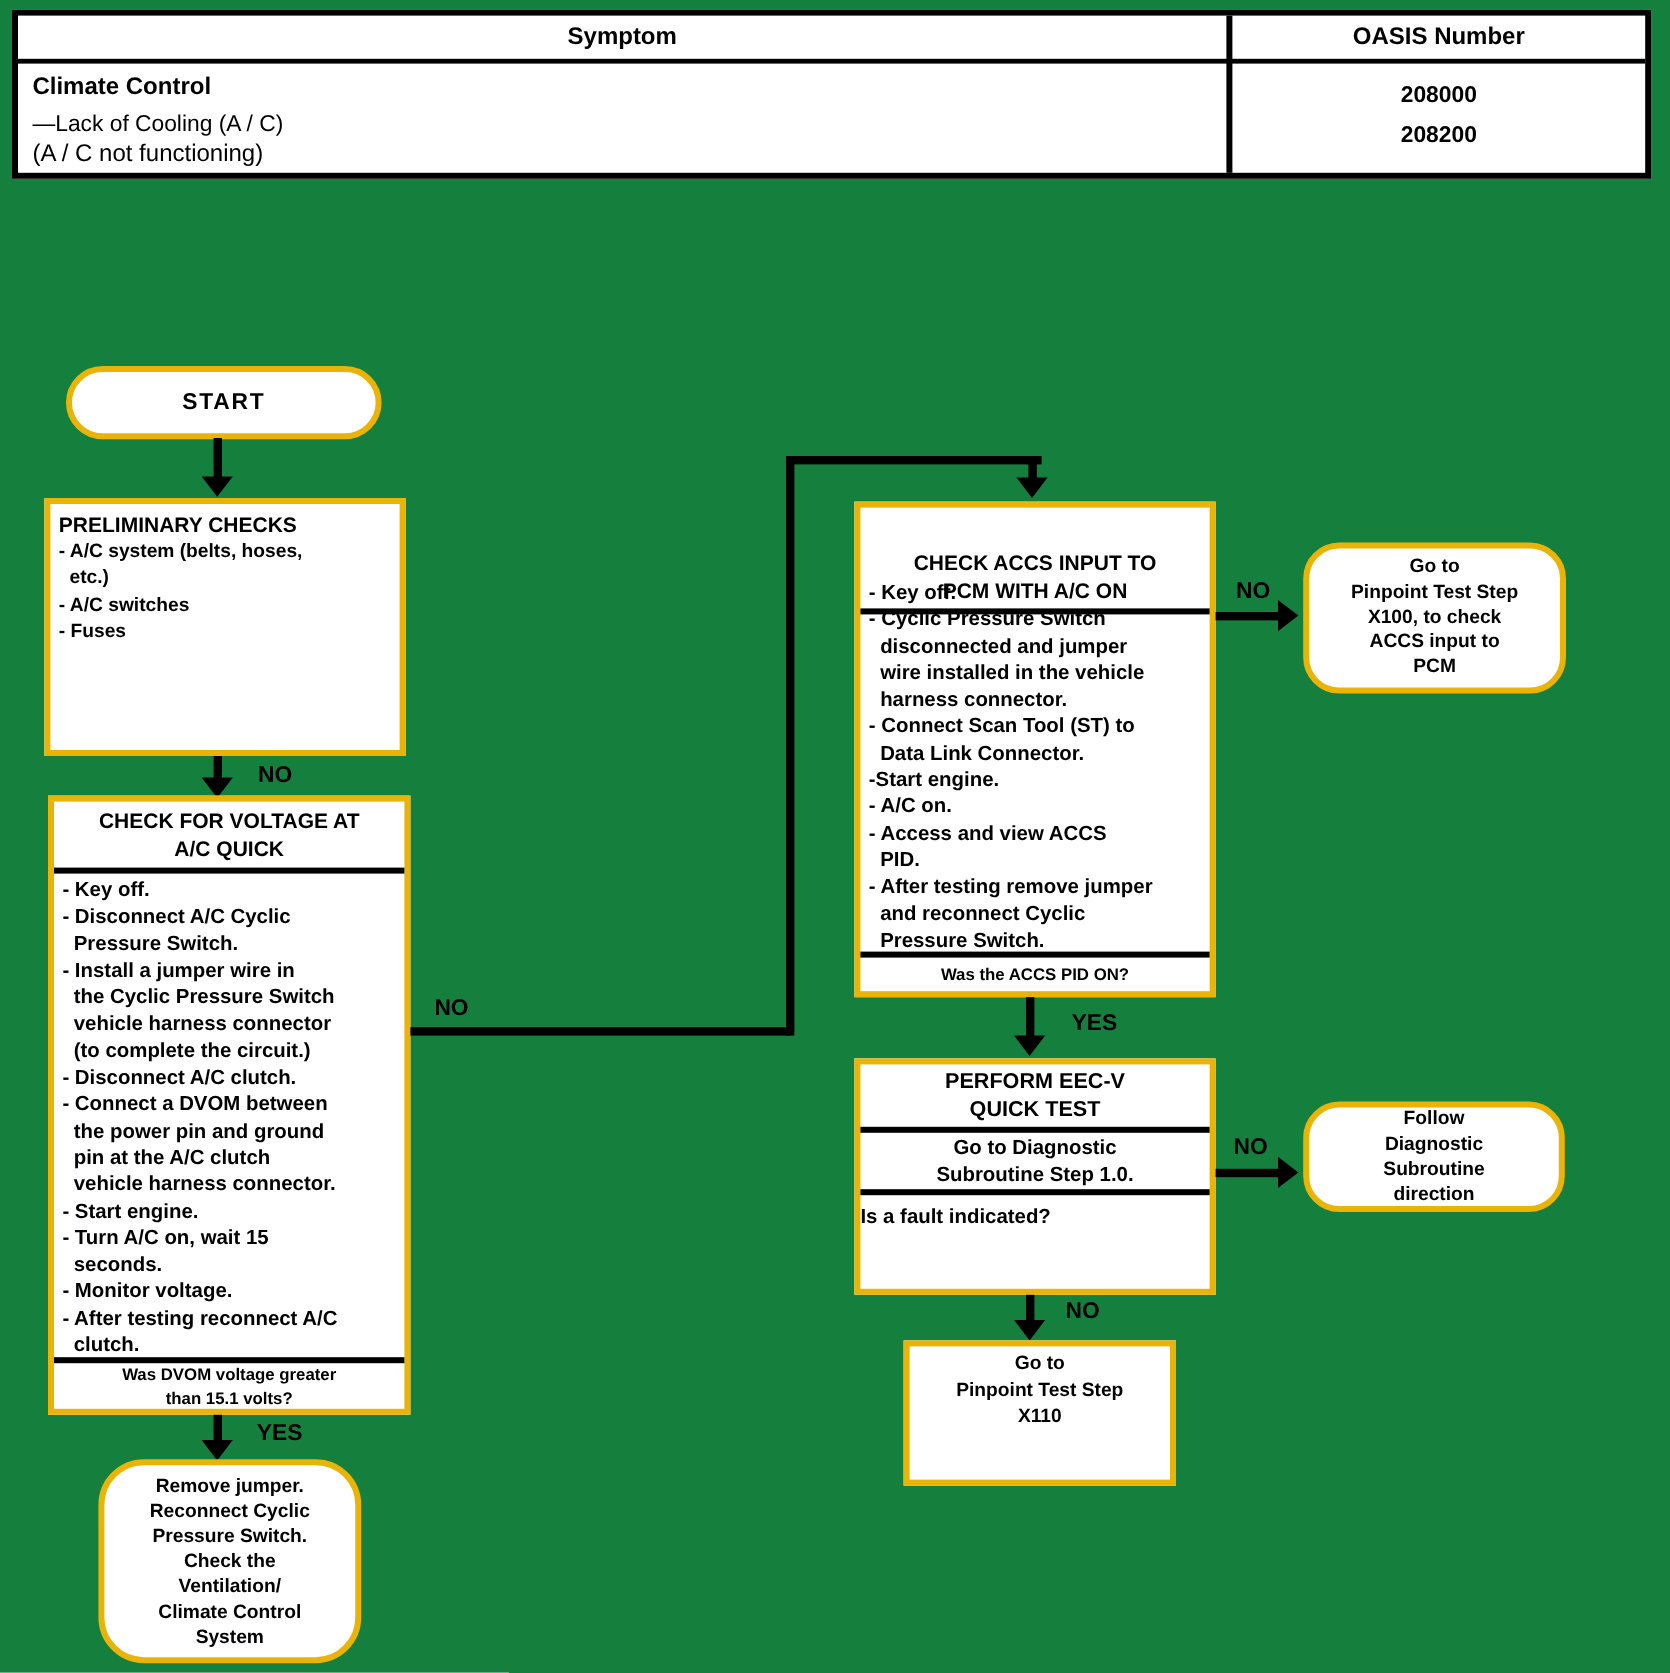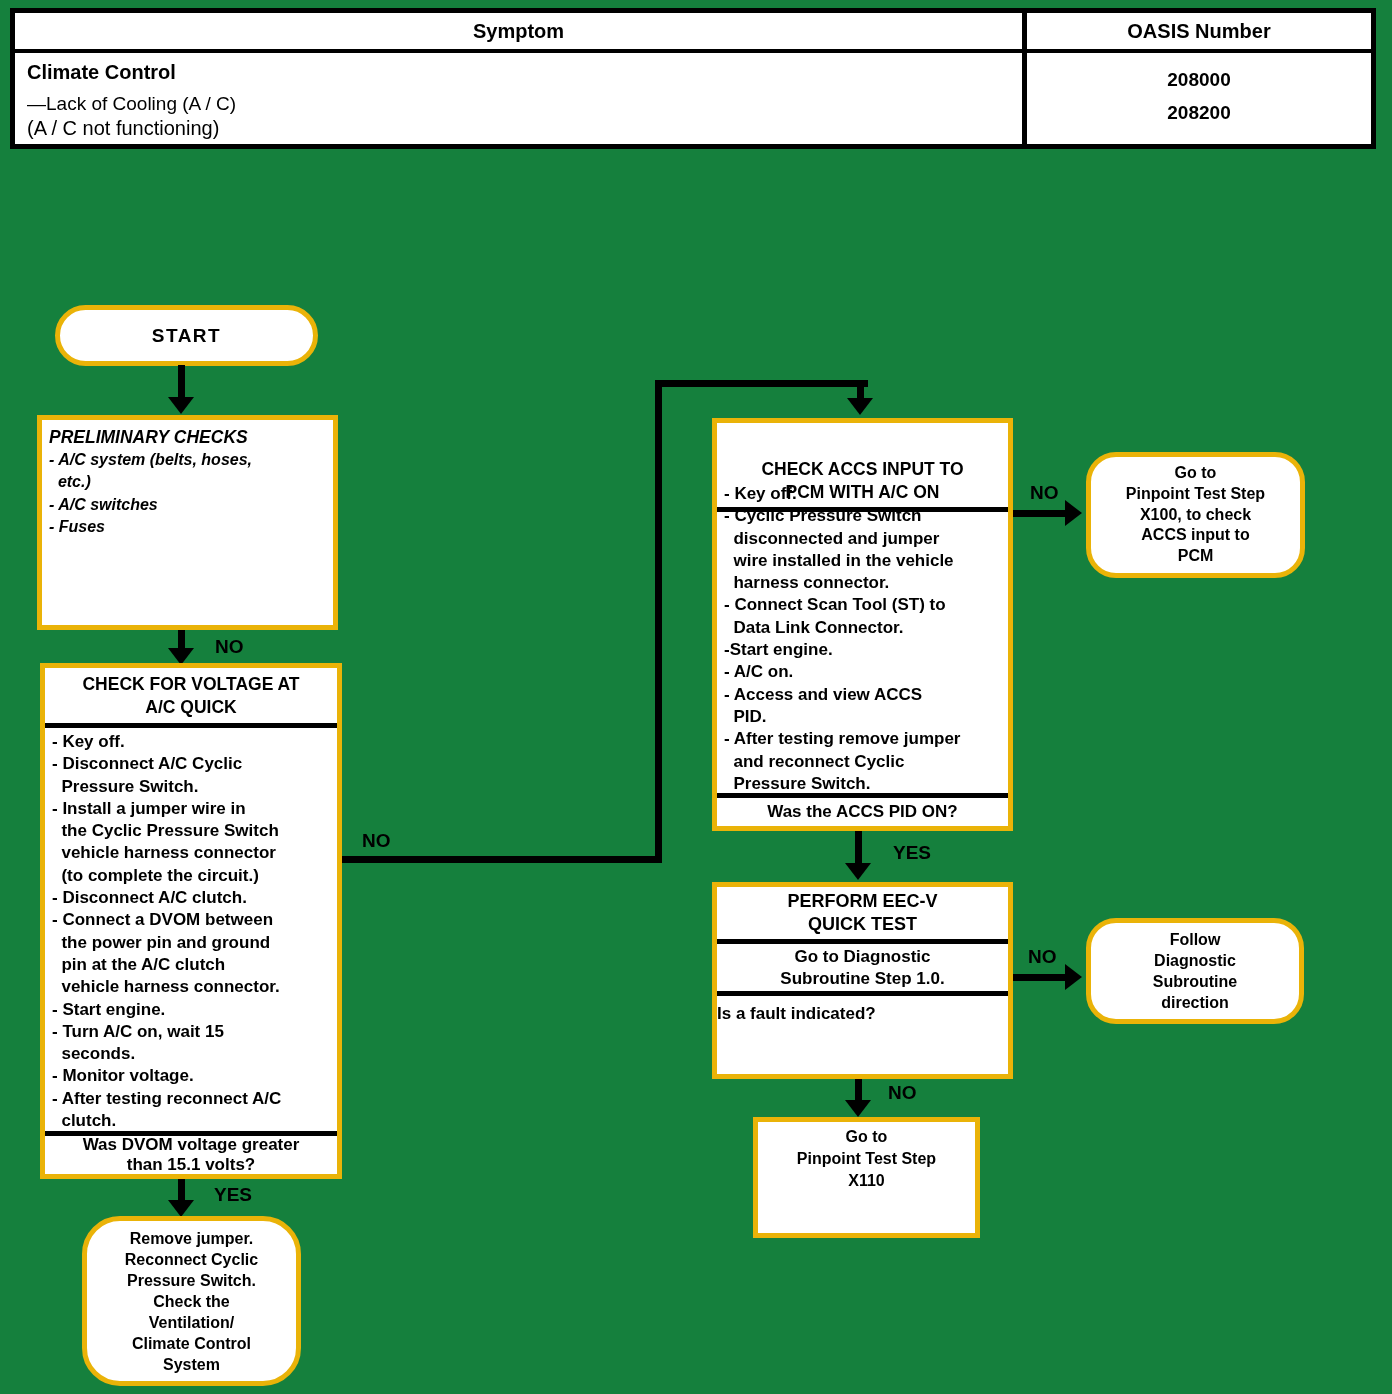--- a/index.html
+++ b/index.html
@@ -1,31 +1,31 @@
 <!DOCTYPE html>
 <html><head>
 <meta charset="utf-8">
 <style>
   html,body{margin:0;padding:0;background:#ffffff;}
   body{width:1392px;height:1394px;font-family:"Liberation Sans","DejaVu Sans",sans-serif;color:#000;}
   .canvas{position:relative;width:1392px;height:1394px;background:#15803d;overflow:hidden;}
 
   
-  .abs{position:absolute;box-sizing:border-box;font-style:italic;}
+  .abs{position:absolute;box-sizing:border-box;}
   .line{position:absolute;background:#000;}
   .node{position:absolute;box-sizing:border-box;border:5px solid #eab308;background:#fff;}
   .terminal{border-radius:34px;}
   .sect{position:absolute;left:0;right:0;box-sizing:border-box;}
   .sect-title{display:flex;align-items:center;justify-content:center;text-align:center;
               font-weight:bold;font-size:17.5px;line-height:23px;white-space:pre-line;
               border-bottom:5px solid #000;}
   .sect-body{font-weight:bold;font-size:17px;line-height:22.3px;white-space:pre;
              padding:3px 0 0 7px;overflow:hidden;}
   .sect-q{display:flex;align-items:center;justify-content:center;text-align:center;
-          font-weight:bold;font-size:17px;line-height:20px;white-space:pre-line;
+          font-weight:bold;font-size:14px;line-height:20px;white-space:pre-line;
           border-top:5px solid #000;}
   .term-text{position:absolute;inset:0;display:flex;align-items:center;justify-content:center;
              text-align:center;font-weight:bold;font-size:16px;line-height:21px;white-space:pre-line;}
   .edge-label{position:absolute;font-weight:bold;font-size:19px;}
   .ah-down{position:absolute;width:0;height:0;border-left:13px solid transparent;
            border-right:13px solid transparent;border-top:17px solid #000;}
   .ah-right{position:absolute;width:0;height:0;border-top:13px solid transparent;
             border-bottom:13px solid transparent;border-left:17px solid #000;}
 
   
@@ -173,21 +173,21 @@
 QUICK TEST</div>
     <div class="sect" style="top:57px;height:52px;border-bottom:5px solid #000;display:flex;align-items:center;justify-content:center;text-align:center;font-weight:bold;font-size:17px;line-height:22px;white-space:pre-line;">Go to Diagnostic
 Subroutine Step 1.0.</div>
     <div class="sect" style="top:109px;bottom:0;text-align:left;font-weight:bold;font-size:17px;padding-top:8px;">Is a fault indicated?</div>
   </div>
 
   <div class="line" style="left:1013px;top:974px;width:54px;height:7px;"></div>
   <div class="ah-right" style="left:1065px;top:964px;"></div>
   <div class="edge-label" style="left:1028px;top:946px;">NO</div>
 
-  <div class="node terminal" style="left:1086px;top:918px;width:218px;height:106px;border-radius:30px;">
+  <div class="node terminal" style="left:1086px;top:918px;width:218px;height:92px;border-radius:30px;">
     <div class="term-text">Follow
 Diagnostic
 Subroutine
 direction</div>
   </div>
 
   <div class="line" style="left:855px;top:1079px;width:7px;height:23px;"></div>
   <div class="ah-down" style="left:845px;top:1100px;"></div>
   <div class="edge-label" style="left:888px;top:1082px;">NO</div>
 

